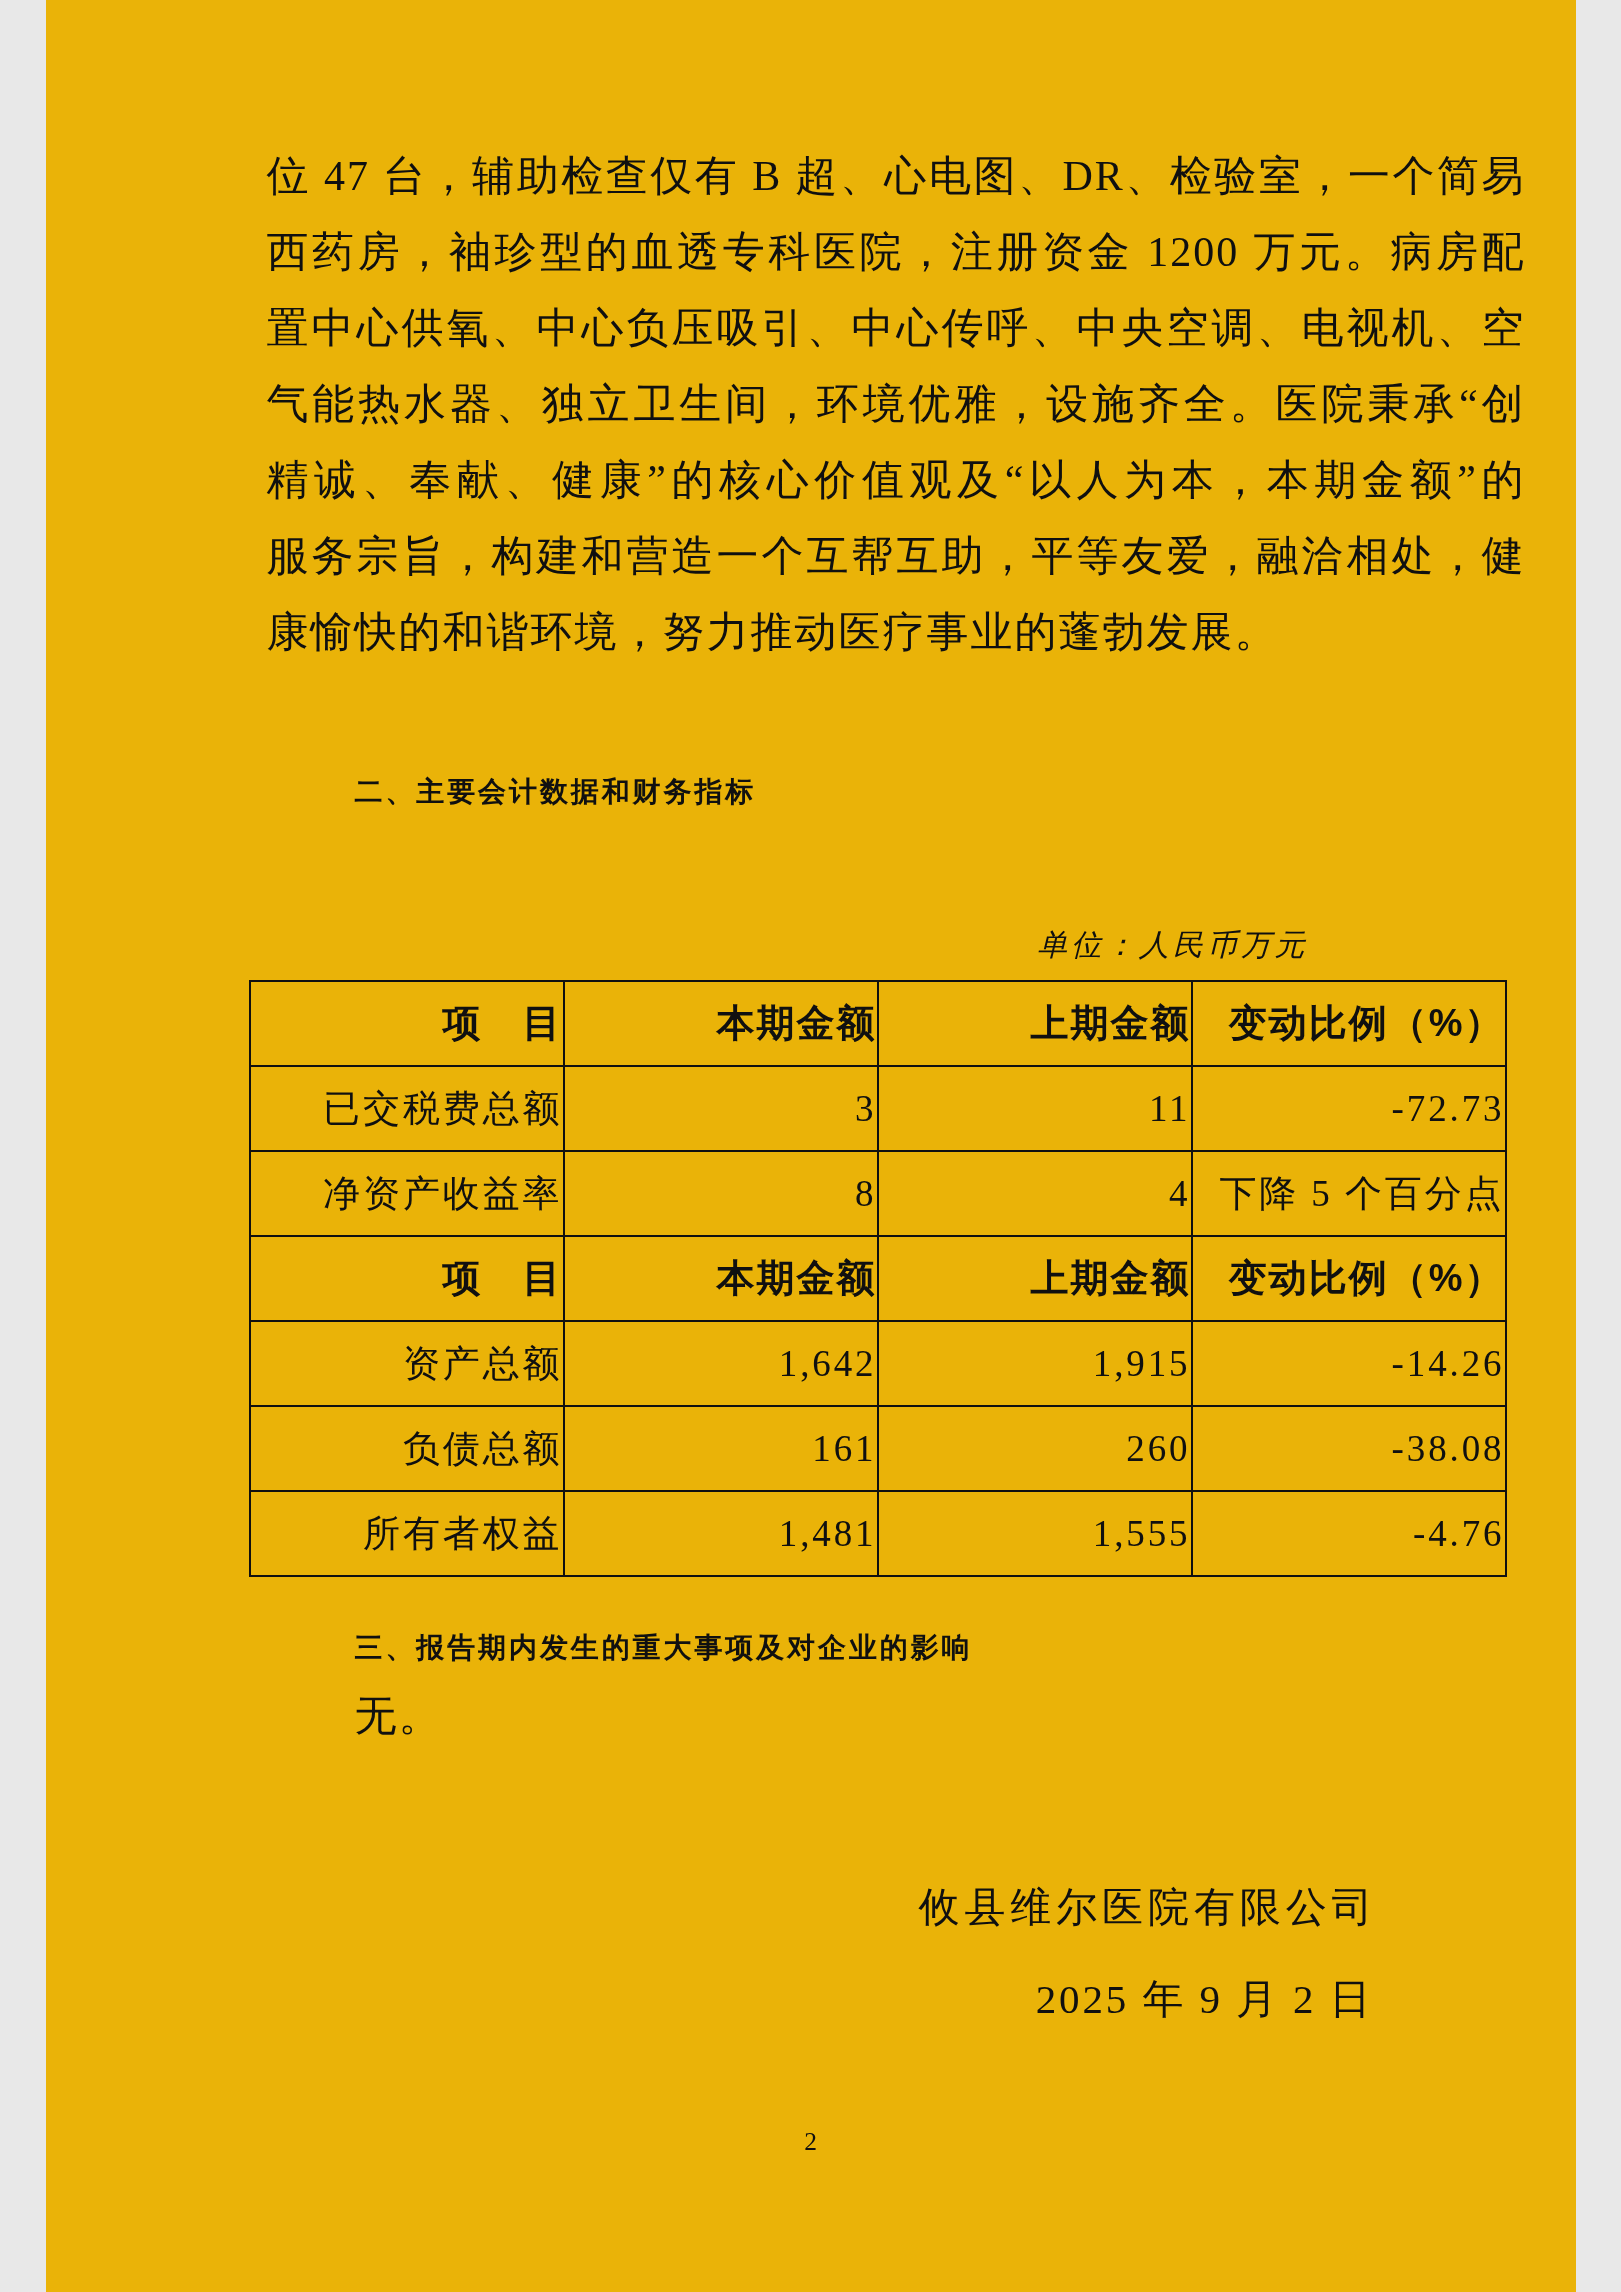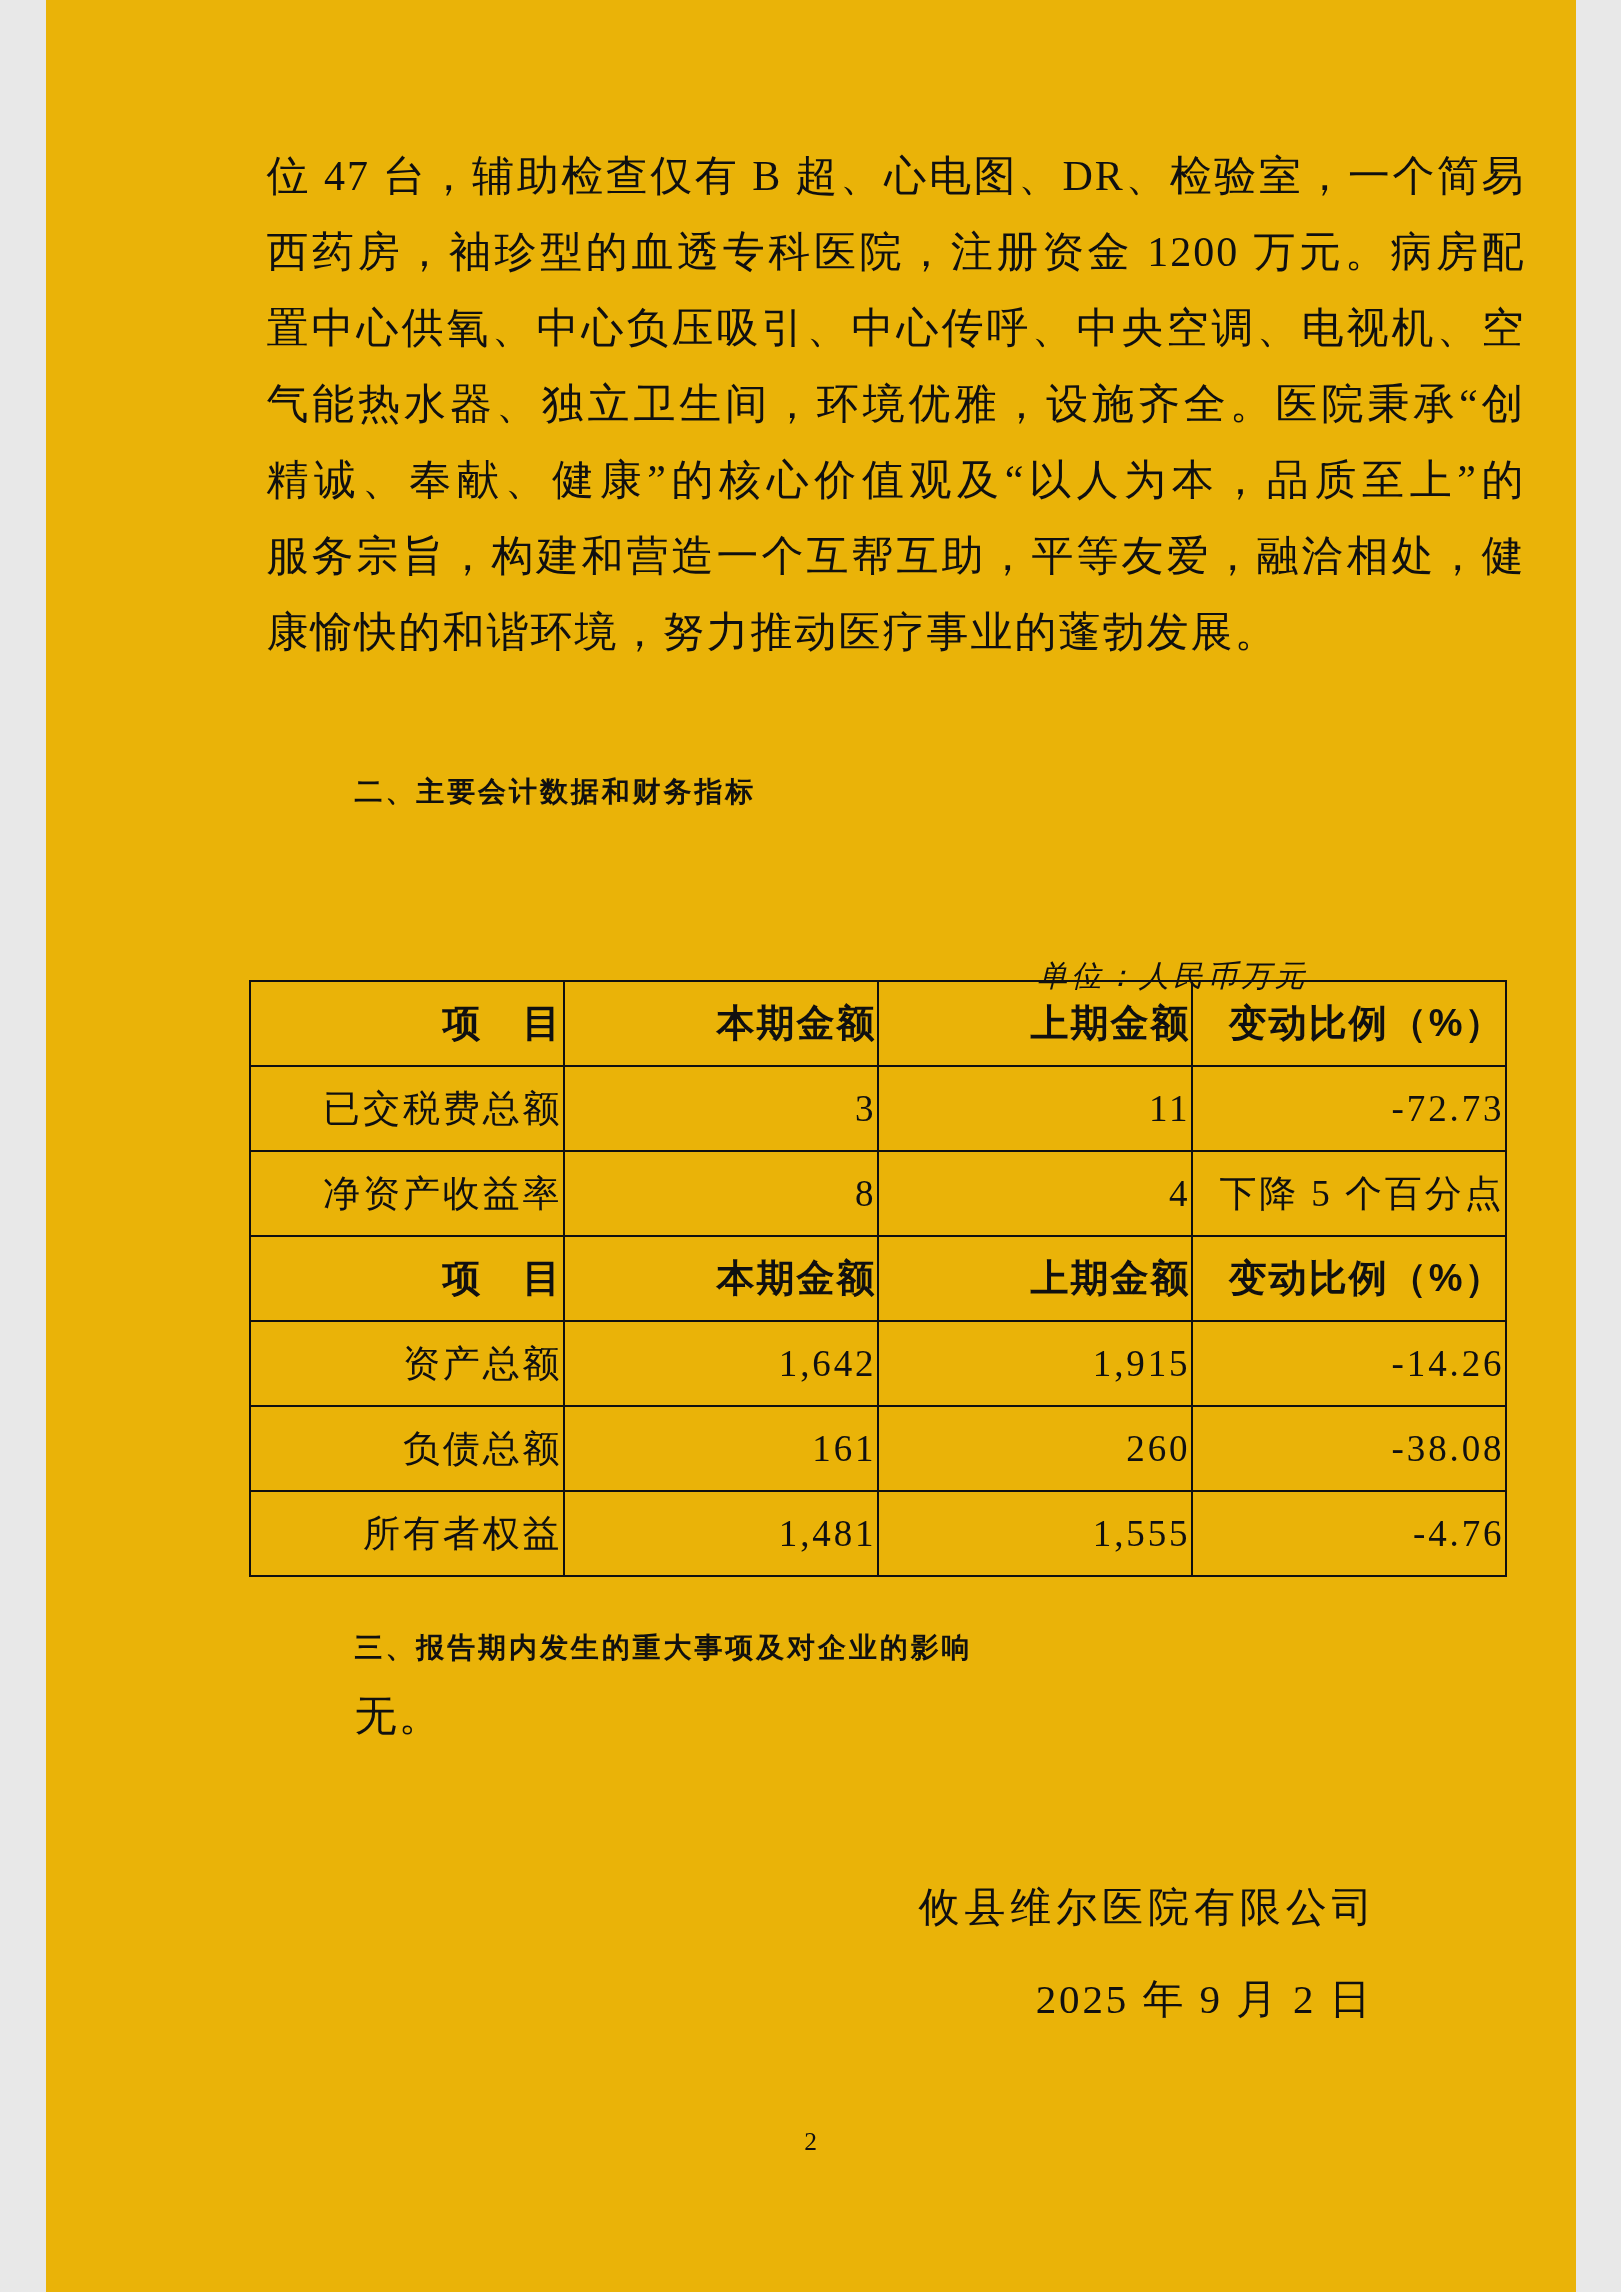--- a/index.html
+++ b/index.html
@@ -44,21 +44,20 @@
   .sec3 { top:1610px; }
 
   
   .unit-label {
     position:absolute;
     right:267px; top:925px;
     font-size:30px;
     font-style:italic;
     letter-spacing:3.9px;
     white-space:nowrap;
-    margin-top:31px;
   }
 
   
   .fin-table {
     position:absolute;
     left:203px; top:980px;
     width:1258px;
     border-collapse:collapse;
     table-layout:fixed;
     border:2.9px solid #101010;
@@ -112,21 +111,21 @@
 </head>
 <body>
 
 <div class="page">
 
   <div class="paragraph">
     <div class="pline">位 47 台，辅助检查仅有 B 超、心电图、DR、检验室，一个简易</div>
     <div class="pline">西药房，袖珍型的血透专科医院，注册资金 1200 万元。病房配</div>
     <div class="pline">置中心供氧、中心负压吸引、中心传呼、中央空调、电视机、空</div>
     <div class="pline">气能热水器、独立卫生间，环境优雅，设施齐全。医院秉承“创</div>
-    <div class="pline">精诚、奉献、健康”的核心价值观及“以人为本，品质至上”的</div>
+    <div class="pline">精诚、奉献、健康”的核心价值观及“以人为本，本期金额”的</div>
     <div class="pline">服务宗旨，构建和营造一个互帮互助，平等友爱，融洽相处，健</div>
     <div class="pline last">康愉快的和谐环境，努力推动医疗事业的蓬勃发展。</div>
   </div>
 
   <div class="sec-heading sec2">二、主要会计数据和财务指标</div>
 
   <div class="unit-label">单位：人民币万元</div>
 
   <table class="fin-table">
     <colgroup>

